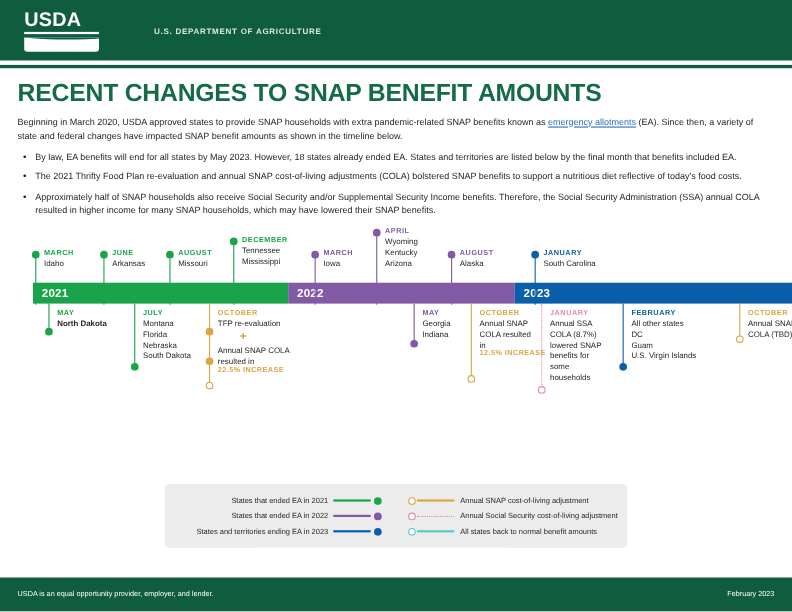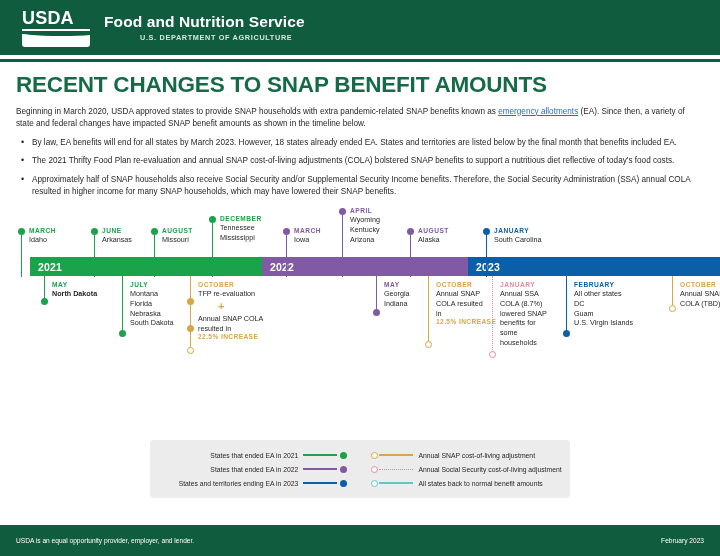--- a/index.html
+++ b/index.html
@@ -110,51 +110,50 @@
 </style>
 </head>
 <body>
 
 <div class="usda-header">
   <div class="usda-mark">
     <div class="usda-word">USDA</div>
     <div class="usda-swoosh"></div>
   </div>
   <div class="agency-block">
-    <div class="agency-name">Food and Nutrition Service</div>
     <div class="agency-sub">U.S. DEPARTMENT OF AGRICULTURE</div>
   </div>
 </div>
 <div class="header-gap"></div>
 <div class="header-rule"></div>
 
 <div class="content">
   <h1 class="title">RECENT CHANGES TO SNAP BENEFIT AMOUNTS</h1>
 
   <p class="intro"><span>Beginning in March 2020, USDA approved states to provide SNAP households with extra pandemic-related SNAP benefits known as </span><a href="#">emergency allotments</a><span> (EA). Since then, a variety of state and federal changes have impacted SNAP benefit amounts as shown in the timeline below.</span></p>
 
   <ul class="bullets">
-    <li>By law, EA benefits will end for all states by March 2023. However, 18 states already ended EA. States and territories are listed below by the final month that benefits included EA.</li>
+    <li>By law, EA benefits will end for all states by May 2023. However, 18 states already ended EA. States and territories are listed below by the final month that benefits included EA.</li>
     <li>The 2021 Thrifty Food Plan re-evaluation and annual SNAP cost-of-living adjustments (COLA) bolstered SNAP benefits to support a nutritious diet reflective of today's food costs.</li>
     <li>Approximately half of SNAP households also receive Social Security and/or Supplemental Security Income benefits. Therefore, the Social Security Administration (SSA) annual COLA resulted in higher income for many SNAP households, which may have lowered their SNAP benefits.</li>
   </ul>
 
   <div class="timeline">
 
     <div class="bar y2021">
       <span>2021</span>
     </div>
     <div class="bar y2022">
       <span>2022</span>
     </div>
     <div class="bar y2023">
       <span>2023</span>
     </div>
 
-    <div class="ev" style="left:7px;top:20px;">
+    <div class="ev" style="left:18px;top:20px;">
       <div class="dot" style="background:#1aa34a;left:-5px;top:1px;"></div>
       <div class="stem" style="background:#1aa34a;left:-2.2px;top:5px;height:45px;"></div>
       <div class="mon" style="color:#1aa34a;padding-left:6px;">MARCH</div>
       <div class="txt" style="padding-left:6px;">Idaho</div>
     </div>
 
     <div class="ev" style="left:80px;top:20px;">
       <div class="dot" style="background:#1aa34a;left:-5px;top:1px;"></div>
       <div class="stem" style="background:#1aa34a;left:-2.2px;top:5px;height:45px;"></div>
       <div class="mon" style="color:#1aa34a;padding-left:6px;">JUNE</div>

